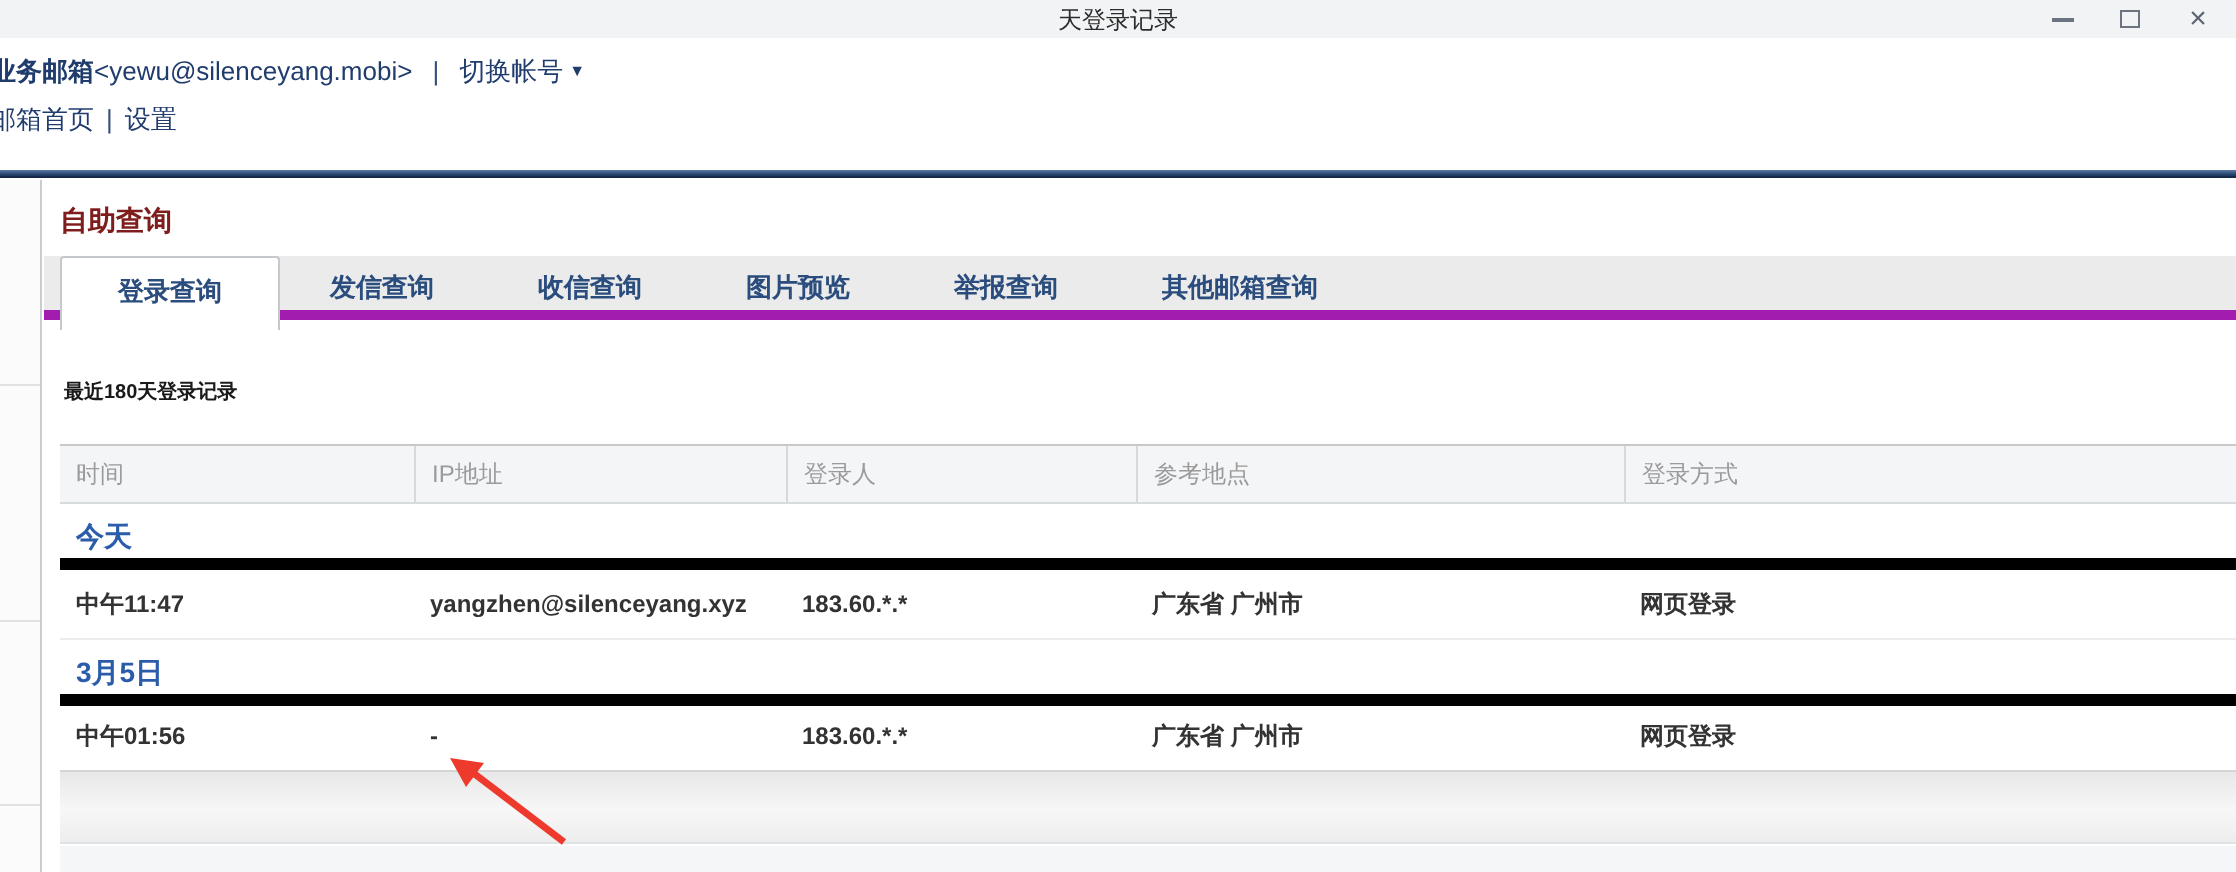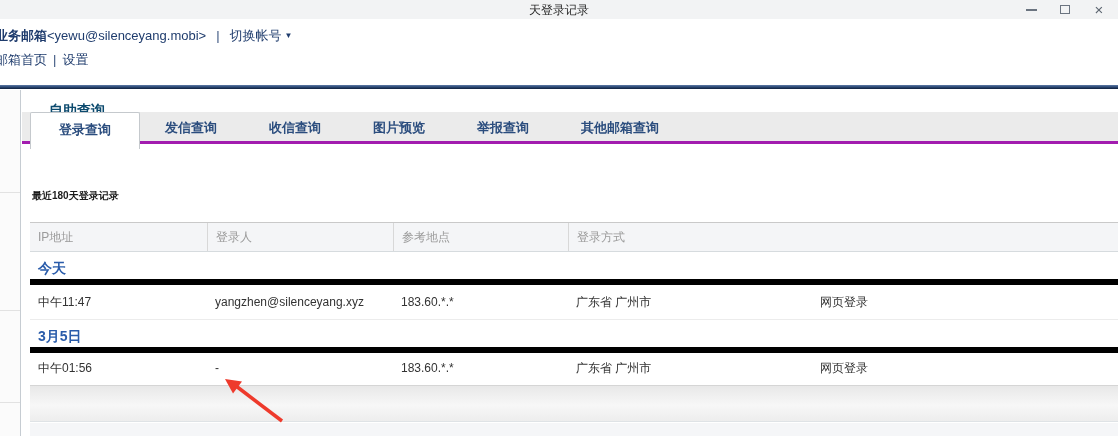--- a/index.html
+++ b/index.html
@@ -52,27 +52,27 @@
   .sliver {
     position:absolute; top:90px; left:0; width:21px; bottom:0;
     background:#fbfbfb; border-right:1px solid #c6ccd2;
   }
   .sliver .hline { position:absolute; left:0; right:0; height:1px; background:#e2e2e2; }
 
   
   .content { position:absolute; top:90px; left:22px; right:0; bottom:0; background:#fff; }
 
   .section-title {
-    position:absolute; top:12px; left:27px;
-    font-size:14px; font-weight:bold; color:#0c4a6e;
+    position:absolute; top:12px; left:8px;
+    font-size:14px; font-weight:bold; color:#7f1d1d;
   }
 
   .tabstrip {
-    position:absolute; top:22px; left:0; right:0; height:32px;
-    background:#ebebeb; border-bottom:3px solid #a21caf;
+    position:absolute; top:38px; left:0; right:0; height:32px;
+    background:#ebebeb; border-bottom:5px solid #a21caf;
     display:flex; align-items:flex-start; padding-left:8px; z-index:2;
   }
   .tab {
     height:40px; line-height:32px; padding:0 15px; margin-right:22px;
     font-size:13px; font-weight:bold; color:#2b4d7e; cursor:pointer; white-space:nowrap;
   }
   .tab.active {
     background:#fff; height:37px; line-height:33px; padding:0 28px; margin-right:10px;
     border:1px solid #c5c9cd; border-bottom:none; border-radius:2px 2px 0 0;
     color:#2b4d7e;
@@ -91,21 +91,21 @@
     border-top:1px solid #c9c9c9; border-bottom:1px solid #d6dbde;
     color:#9b9b9b; font-size:12px;
   }
   .thead .cell { line-height:28px; padding-left:8px; }
   .thead .cell + .cell { border-left:1px solid #d8d8d8; }
   .group-row {
     height:33px; line-height:33px; border-bottom:6px solid #000000;
     font-size:14px; font-weight:bold; color:#2a5caa; padding-left:8px;
   }
   .data-row { height:35px; border-bottom:1px solid #ececec; font-size:12px; color:#333; }
-  .data-row .cell { line-height:34px; padding-left:8px; overflow:hidden; white-space:nowrap; }
+  .data-row .cell { line-height:34px; padding-left:8px; overflow:hidden; white-space:nowrap;font-weight:bold; }
   .data-row.last { height:30px; border-bottom:none; }
   .data-row.last .cell { line-height:30px; }
 
   .gradient-bar {
     position:absolute; top:295px; left:8px; right:0; height:37px;
     border-top:1px solid #d5d5d5; border-bottom:1px solid #dfe3e6;
     background:linear-gradient(180deg,#e8e8e8 0%,#f7f7f7 55%,#ededed 100%);
   }
   .bottom-area {
     position:absolute; top:333px; left:8px; right:0; bottom:0; background:#f5f6f8;
@@ -158,20 +158,21 @@
     <div class="tab">收信查询</div>
     <div class="tab">图片预览</div>
     <div class="tab">举报查询</div>
     <div class="tab">其他邮箱查询</div>
   </div>
 
   <div class="records-title">最近180天登录记录</div>
 
   <div class="table">
     <div class="trow thead">
+      <div class="cell">时间</div>
       <div class="cell">IP地址</div>
       <div class="cell">登录人</div>
       <div class="cell">参考地点</div>
       <div class="cell">登录方式</div>
     </div>
 
     <div class="group-row">今天</div>
 
     <div class="trow data-row">
       <div class="cell">中午11:47</div>

